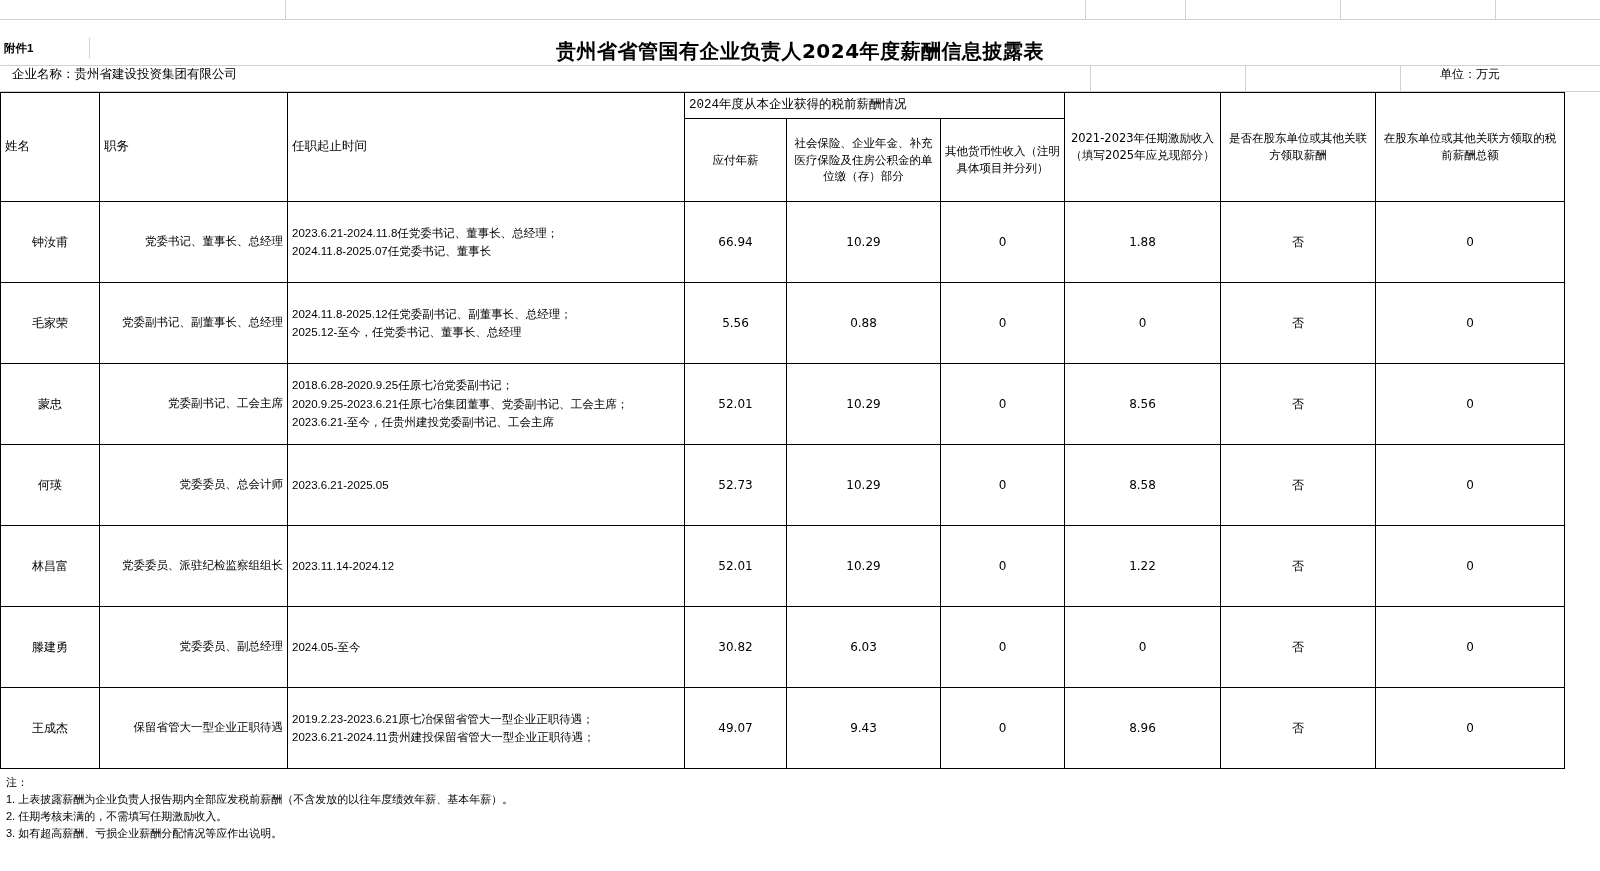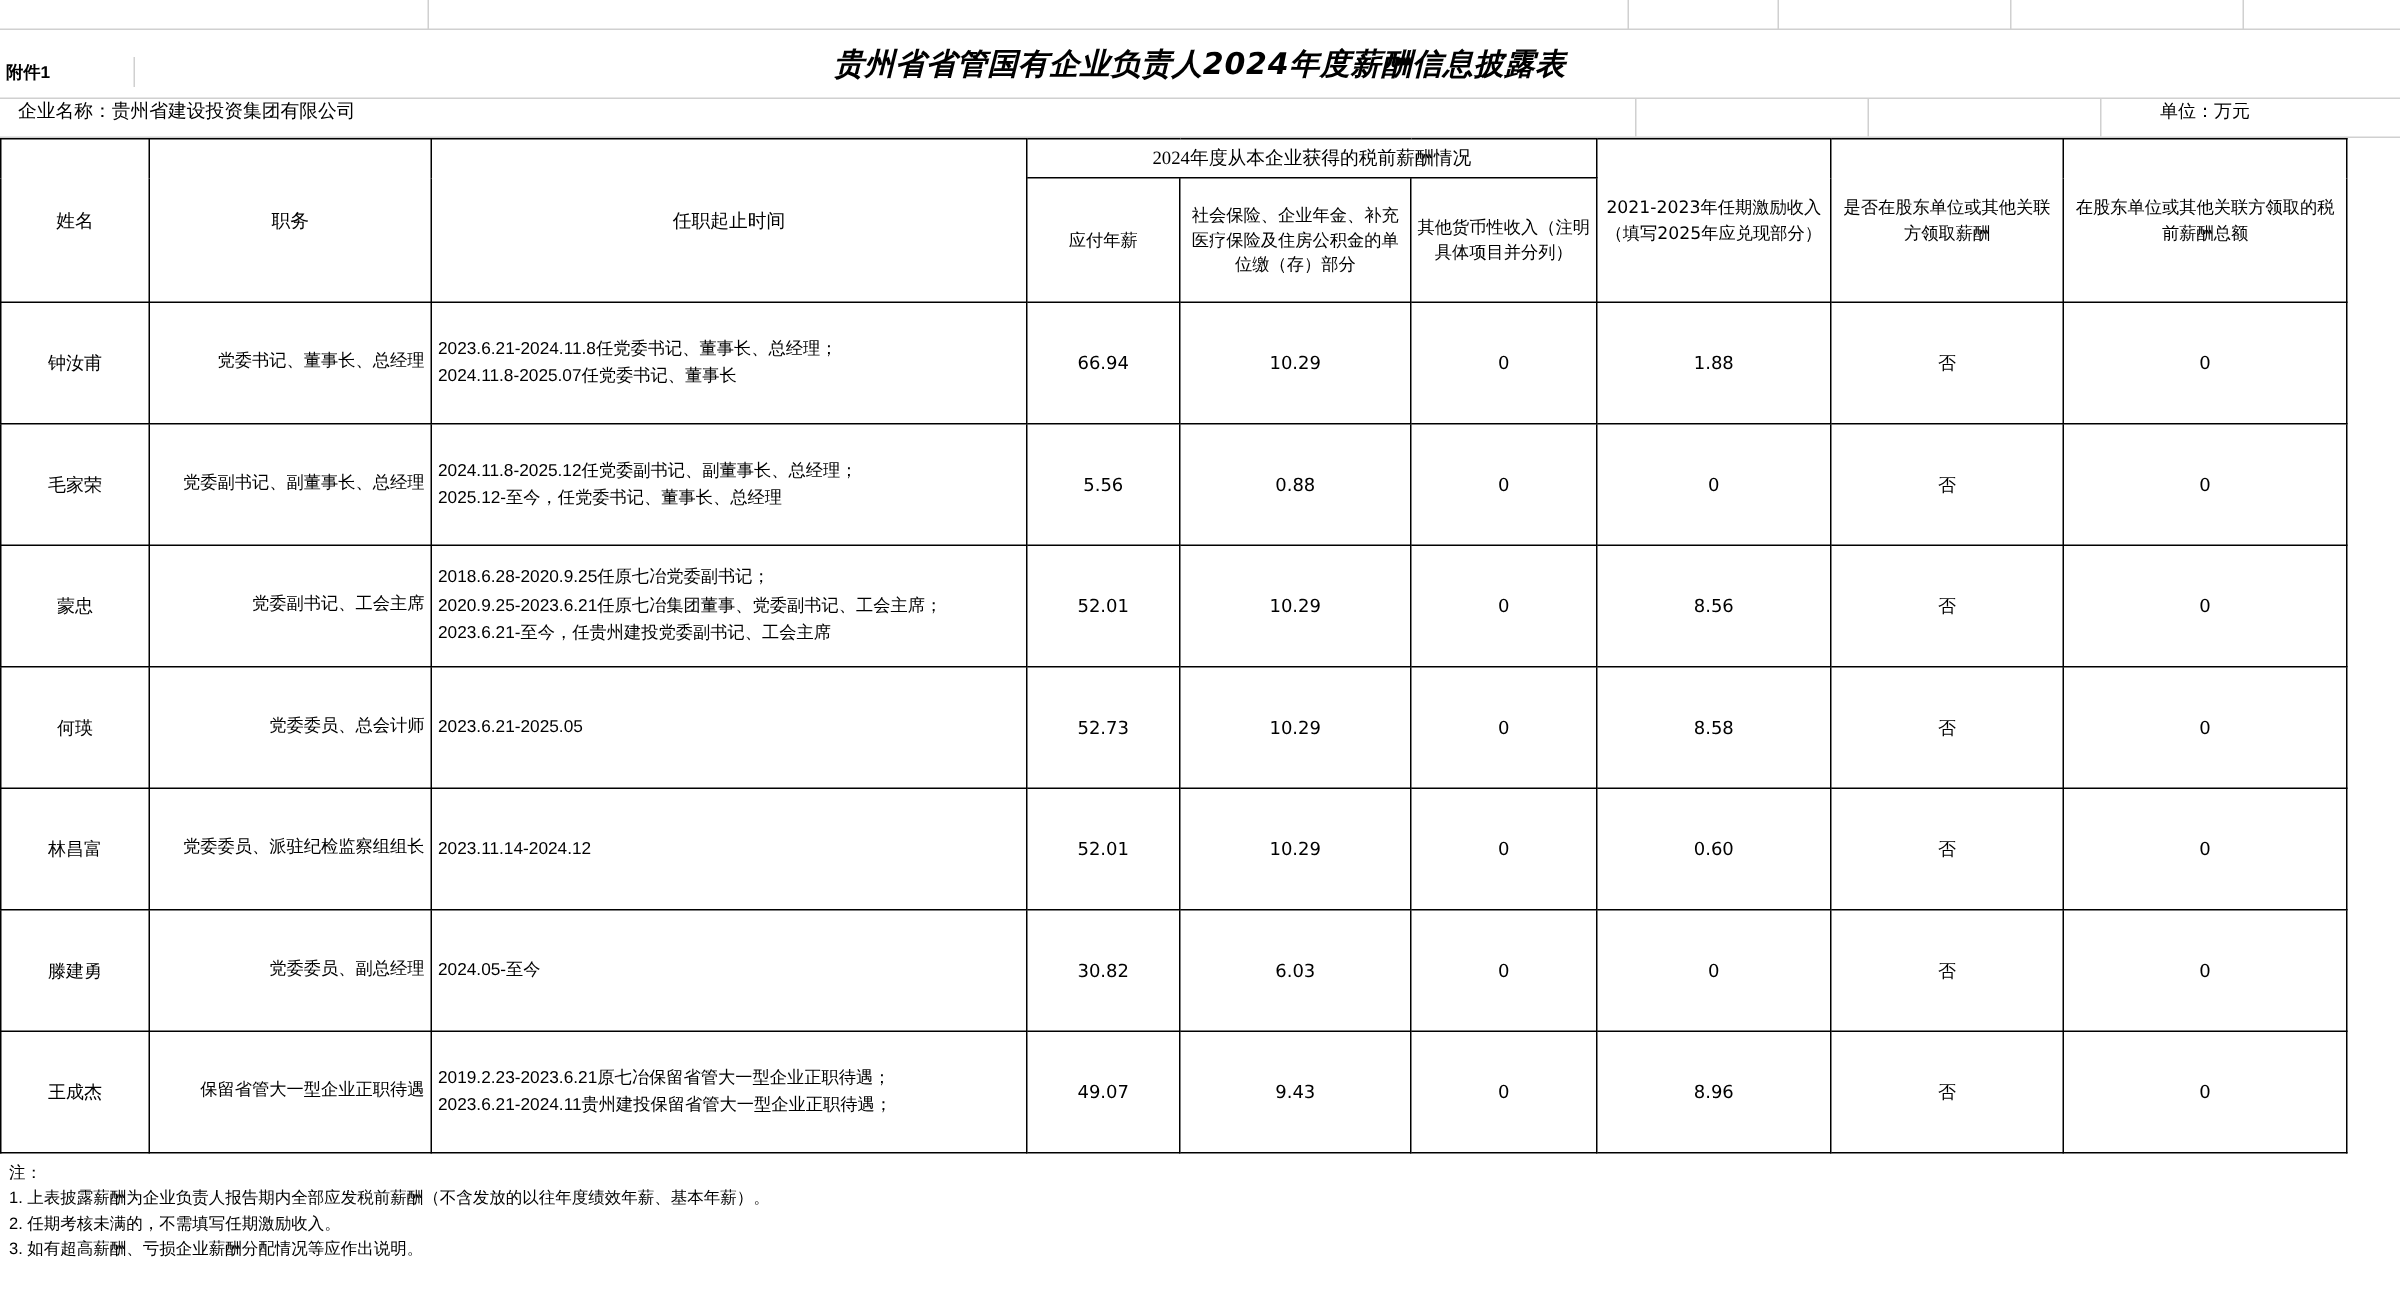--- a/index.html
+++ b/index.html
@@ -37,24 +37,23 @@
   .topbar .c3 { width: 800px; }
   .topbar .c4 { width: 100px; }
   .topbar .c5 { width: 155px; }
   .topbar .c6 { width: 155px; }
   .topbar .c7 { width: 104px; border-right: none; }
 
   
   .title-row {
     height: 46px;
     display: flex;
-    align-items: center;
+    align-items: flex-end;
     justify-content: center;
     border-bottom: 1px solid #d0d0d0;
-    font-style: italic;
   }
   .title-text {
     font-family: "DejaVu Sans", "Liberation Sans", sans-serif;
     font-weight: bold;
     font-size: 20px;
     letter-spacing: 0.5px;
     color: #000;
   }
 
   
@@ -90,22 +89,21 @@
     font-size: 12px;
   }
   table.sheet td, table.sheet th {
     border: 1px solid #000;
     padding: 2px 4px;
     vertical-align: middle;
     color: #000;
     font-weight: normal;
   }
   .hd {
-    text-align: center;
-    font-family: Liberation Serif, serif;
+    font-family: Liberation Mono, monospace;
     font-size: 12.5px;
     line-height: 1.35;
   }
   .hd-sub {
     text-align: center;
     font-family: "DejaVu Sans", "Liberation Sans", sans-serif;
     font-size: 11.5px;
     line-height: 1.45;
   }
   td.c-name { text-align: center; font-size: 12px; }
@@ -229,21 +227,21 @@
           <td class="c-num">否</td>
           <td class="c-num">0</td>
         </tr>
         <tr class="data-row">
           <td class="c-name">林昌富</td>
           <td class="c-post">党委委员、派驻纪检监察组组长</td>
           <td class="c-term" style="white-space: pre-line;">2023.11.14-2024.12</td>
           <td class="c-num">52.01</td>
           <td class="c-num">10.29</td>
           <td class="c-num">0</td>
-          <td class="c-num">0.60</td>
+          <td class="c-num">1.22</td>
           <td class="c-num">否</td>
           <td class="c-num">0</td>
         </tr>
         <tr class="data-row">
           <td class="c-name">滕建勇</td>
           <td class="c-post">党委委员、副总经理</td>
           <td class="c-term" style="white-space: pre-line;">2024.05-至今</td>
           <td class="c-num">30.82</td>
           <td class="c-num">6.03</td>
           <td class="c-num">0</td>

